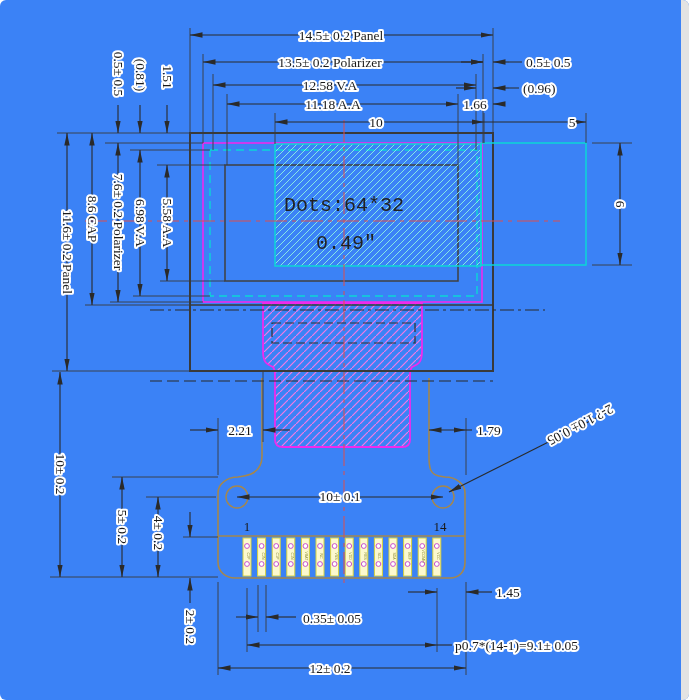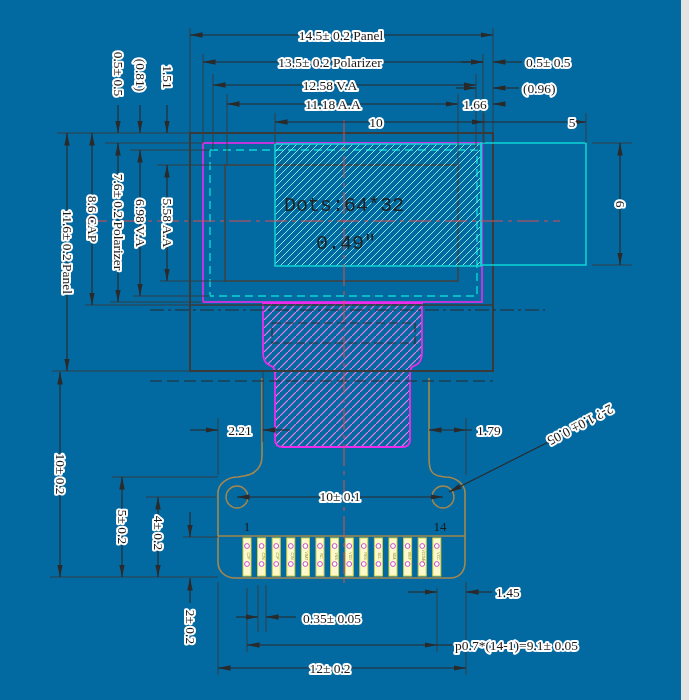--- a/index.html
+++ b/index.html
@@ -1,16 +1,16 @@
 <!DOCTYPE html>
 <html><head>
 <meta charset="utf-8">
 <style>
   html,body{margin:0;padding:0;background:#ffffff;}
-  .wrap{width:689px;height:700px;position:relative;background:#0369a1;overflow:hidden;}
+  .wrap{width:689px;height:700px;position:relative;background:#3b82f6;overflow:hidden;border-radius:6px;}
   svg{display:block;}
   .ln{stroke:#2a2a2a;stroke-width:1.1;fill:none;}
   .ext{stroke:#3a3a3a;stroke-width:0.9;fill:none;}
   .dt{font-family:"Liberation Serif", serif;font-size:13.5px;fill:#1a1a1a;
       paint-order:stroke;stroke:#ffffff;stroke-width:4px;stroke-linejoin:round;}
   .mono{font-family:"Liberation Mono", monospace;fill:#222;}
   .pinnum{font-family:"Liberation Serif", serif;font-size:13px;fill:#1a1a1a;}
 </style>
 </head>
 <body>

